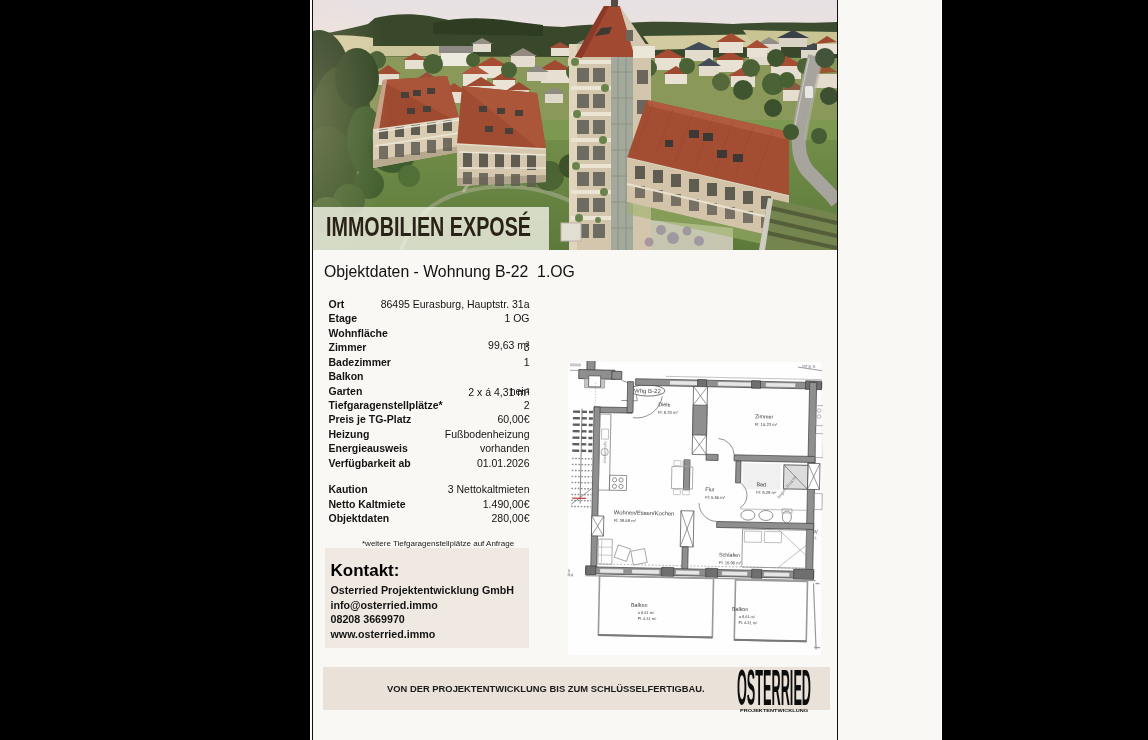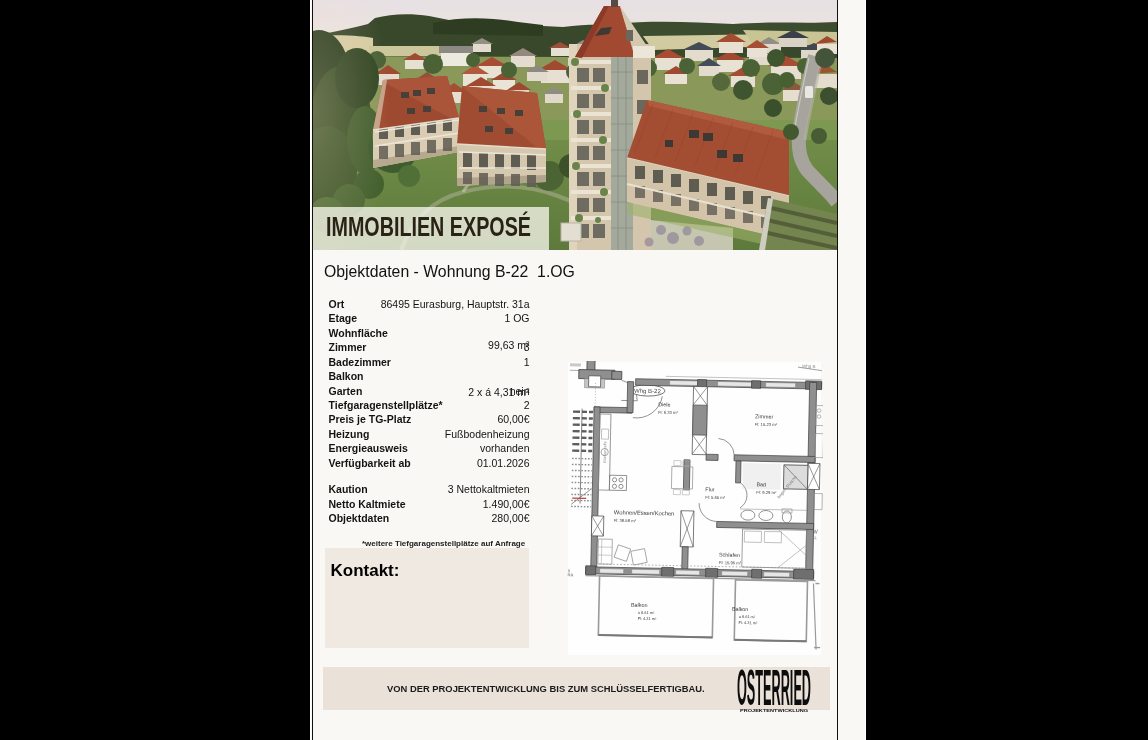--- a/index.html
+++ b/index.html
@@ -1,18 +1,18 @@
 <!DOCTYPE html>
 <html><head>
 <meta charset="utf-8">
 <style>
   html,body{margin:0;padding:0;background:#000;}
   .canvas{position:relative;width:1148px;height:740px;background:#000;overflow:hidden;
           font-family:"Liberation Sans",sans-serif;}
-  .page{position:absolute;left:310px;top:0;width:556px;height:740px;background:#faf8f4;
+  .page{position:absolute;left:310px;top:0;width:632px;height:740px;background:#faf8f4;
         border-left:1px solid #fff;border-right:1px solid #fff;box-sizing:border-box;}
   .inner{position:absolute;left:1px;top:0;width:524px;height:740px;background:#faf8f4;
         border-left:1px solid #111;border-right:1px solid #111;}
   .abs{position:absolute;}
 </style>
 </head>
 <body>
 <div class="canvas">
 
   <div class="page">
@@ -407,26 +407,27 @@
       <div style="height:14.45px;line-height:14.45px;position:relative;"><b>Tiefgaragenstellplätze*</b><span style="position:absolute;right:0;top:0">2</span></div>
       <div style="height:14.45px;line-height:14.45px;position:relative;"><b>Preis je TG-Platz</b><span style="position:absolute;right:0;top:0">60,00€</span></div>
       <div style="height:14.45px;line-height:14.45px;position:relative;"><b>Heizung</b><span style="position:absolute;right:0;top:0">Fußbodenheizung</span></div>
       <div style="height:14.45px;line-height:14.45px;position:relative;"><b>Energieausweis</b><span style="position:absolute;right:0;top:0">vorhanden</span></div>
       <div style="height:14.45px;line-height:14.45px;position:relative;"><b>Verfügbarkeit ab</b><span style="position:absolute;right:0;top:0">01.01.2026</span></div>
       <div style="height:14.45px;line-height:14.45px;position:relative;margin-top:12px;"><b>Kaution</b><span style="position:absolute;right:0;top:0">3 Nettokaltmieten</span></div>
       <div style="height:14.45px;line-height:14.45px;position:relative;"><b>Netto Kaltmiete</b><span style="position:absolute;right:0;top:0">1.490,00€</span></div>
       <div style="height:14.45px;line-height:14.45px;position:relative;"><b>Objektdaten</b><span style="position:absolute;right:0;top:0">280,00€</span></div>
     </div>
 
-    <div class="abs" style="left:49px;top:539px;font-size:8px;font-weight:bold;color:#222;white-space:nowrap;">*weitere Tiefgaragenstellplätze auf Anfrage</div>
+    <div class="abs" style="left:49px;top:539px;font-size:8px;font-weight:normal;color:#222;white-space:nowrap;">*weitere Tiefgaragenstellplätze auf Anfrage</div>
 
     <div class="abs" style="left:12px;top:548px;width:204px;height:100px;background:#f0e9e1;"></div>
 
     <div class="abs" style="left:17.5px;top:561px;font-size:17px;font-weight:bold;color:#000000;">Kontakt:</div>
 
+    <div class="abs" style="left:17.5px;top:583px;font-size:10.7px;font-weight:bold;line-height:14.6px;color:#131313;">Osterried Projektentwicklung GmbH<br>info@osterried.immo<br>08208 3669970<br>www.osterried.immo</div>
 
 
     <svg class="abs" style="left:254px;top:361px" width="256" height="296" viewBox="0 0 256 296">
       <rect x="1" y="1" width="253" height="293" fill="#fefefe"></rect>
       <g transform="rotate(1.2 128 148)" font-family="Liberation Sans">
 
         <g fill="#5e5e5e">
           <rect x="4" y="52" width="7" height="2.4"></rect>
               <rect x="13" y="52" width="5" height="2.4"></rect>
               <rect x="20" y="52" width="4" height="2.4"></rect>

